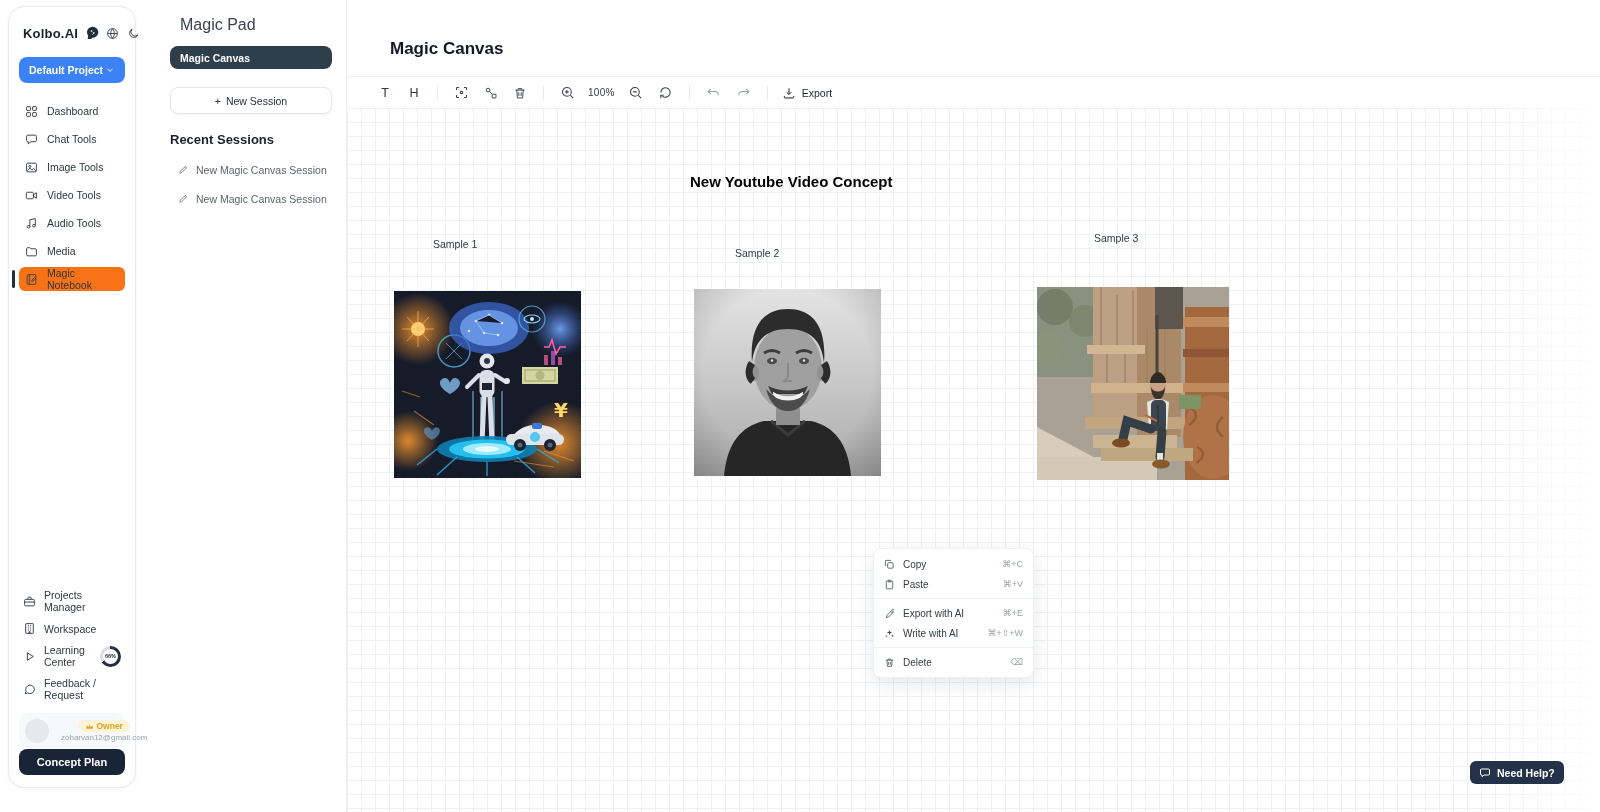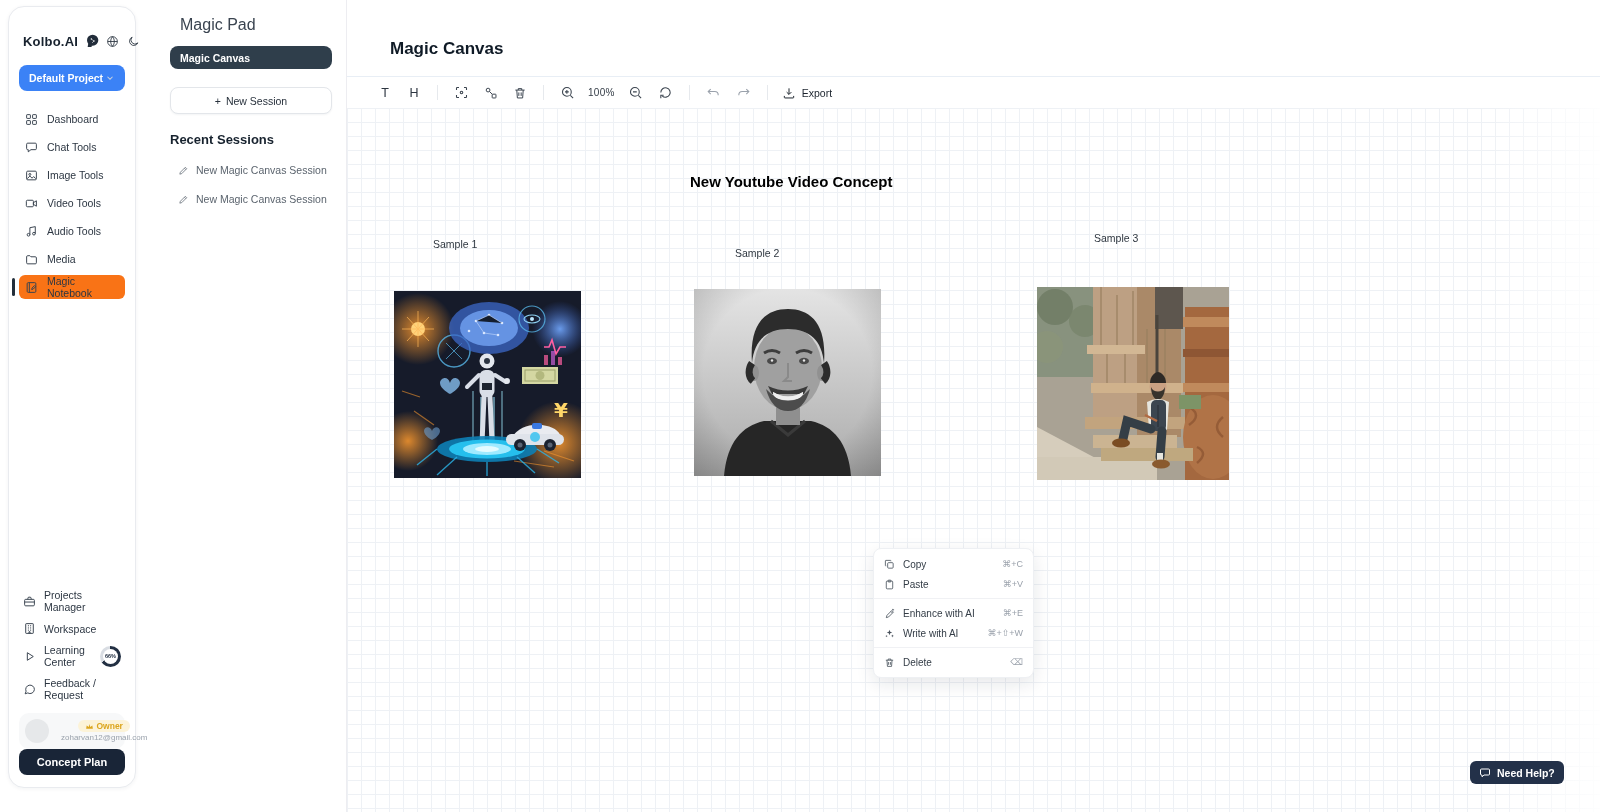--- a/index.html
+++ b/index.html
@@ -11,21 +11,21 @@
     overflow:hidden;
     color:#1f2733;
   }
   svg { display:block; }
 
   
   .sidebar {
     position:absolute; left:8px; top:6px; width:128px; height:782px;
     background:#fff; border:1px solid #e9ebef; border-radius:16px;
     box-shadow:0 1px 4px rgba(20,30,50,.05);
-    display:flex; flex-direction:column; padding:26px 10px 12px 10px;
+    display:flex; flex-direction:column; padding:18px 10px 12px 10px;
   }
   .brand-row { display:flex; align-items:center; gap:6px; padding:0 4px; }
   .brand-name { font-size:13px; font-weight:bold; letter-spacing:.2px; color:#17222e; }
   .brand-icons { margin-left:auto; display:flex; gap:8px; color:#2a3440; }
   .proj-btn {
     margin-top:16px; height:26px; background:#3b82f6; color:#fff;
     border:none; border-radius:8px; font-size:10.5px; font-weight:bold;
     display:flex; align-items:center; padding:0 10px; cursor:pointer;
     font-family:inherit;
   }
@@ -82,21 +82,21 @@
     font-size:10.5px; font-weight:bold; display:flex; align-items:center;
     padding:0 10px; cursor:pointer;
   }
   .new-session-btn {
     margin-top:18px; width:100%; height:27px; background:#fff;
     border:1px solid #e3e6ea; border-radius:8px; box-shadow:0 1px 2px rgba(20,30,50,.05);
     font-size:10.5px; font-weight:500; color:#28313c; cursor:pointer;
     display:flex; align-items:center; justify-content:center; gap:5px; font-family:inherit;
   }
   .recent-title { margin-top:18px; font-size:13px; font-weight:bold; color:#17222e; }
-  .session-row { display:flex; align-items:flex-end; gap:7px; margin-top:17px; padding-left:8px; font-size:10.5px; color:#5b646e; cursor:pointer; }
+  .session-row { display:flex; align-items:flex-start; gap:7px; margin-top:17px; padding-left:8px; font-size:10.5px; color:#5b646e; cursor:pointer; }
   .session-row .ic { color:#6b737d; }
 
   
   .main { position:absolute; left:347px; top:0; right:0; bottom:0; background:#fff; }
   .main-title { position:absolute; left:43px; top:39px; font-size:17px; font-weight:bold; color:#0f1a26; }
   .toolbar {
     position:absolute; top:76px; left:0; right:0; height:32px;
     border-top:1px solid #e8eef5; background:#fff;
     display:flex; align-items:center; padding-left:29px; gap:11px;
   }
@@ -600,21 +600,21 @@
         <span class="sc">⌘+V</span>
       </div>
       <div class="ctx-div"></div>
       <div class="ctx-item">
         <span class="ic">
             <svg width="11" height="11" viewBox="0 0 24 24" fill="none" stroke="currentColor" stroke-width="1.8">
               <path d="M5 21l1.5-5L17 5.5 20.5 9 10 19.5z"></path>
               <path d="M15 7.5l3.5 3.5M19 2v3M22 4h-3"></path>
             </svg>
           </span>
-        <span>Enhance with AI</span>
+        <span>Export with AI</span>
         <span class="sc">⌘+E</span>
       </div>
       <div class="ctx-item">
         <span class="ic">
             <svg width="11" height="11" viewBox="0 0 24 24" fill="currentColor">
               <path d="M12 4l1.6 4.4L18 10l-4.4 1.6L12 16l-1.6-4.4L6 10l4.4-1.6z"></path>
               <path d="M18.5 14l.9 2.4 2.4.9-2.4.9-.9 2.4-.9-2.4-2.4-.9 2.4-.9z"></path>
               <path d="M5.5 15l.7 1.9 1.9.7-1.9.7-.7 1.9-.7-1.9-1.9-.7 1.9-.7z"></path>
             </svg>
           </span>

